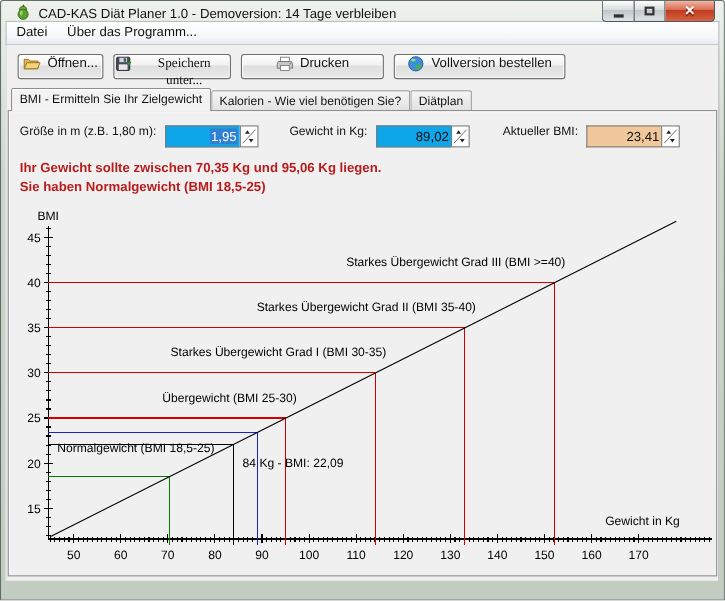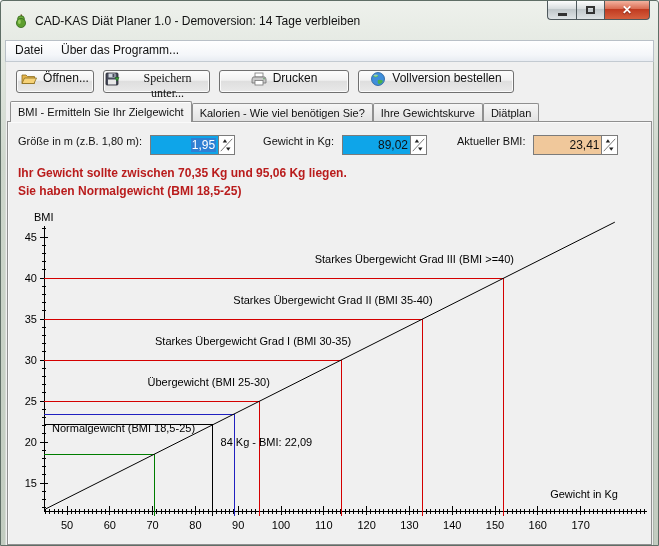--- a/index.html
+++ b/index.html
@@ -6,21 +6,21 @@
   html,body { width:659px; height:546px; font-family:"Liberation Sans", sans-serif; background:#fff; }
   .window {
     position:relative; width:659px; height:546px;
     border:1px solid #5f6e66;
     background:linear-gradient(#eef1ec, #cdd6cb 30%, #c2ccc0);
     padding:0 4px 8px 4px;
     border-radius:3px 3px 0 0;
     overflow:hidden;
   }
   
-  .titlebar { position:relative; height:39px; display:flex; align-items:center; padding-left:8px; }
+  .titlebar { position:relative; height:18px; display:flex; align-items:flex-end; padding-left:8px; }
   .app-icon { width:16px; height:16px; margin-right:6px; flex:0 0 auto; }
   .title-text { font-size:12px; color:#111; white-space:nowrap; }
   .caption-buttons { position:absolute; top:0; right:4px; display:flex; }
   .cap-btn {
     width:29px; height:19px; border:1px solid #4e585c; border-top:none;
     background:linear-gradient(#fdfdfd, #d6dbdd 45%, #bfc6c9 46%, #dfe4e6);
     display:flex; align-items:center; justify-content:center;
     margin-left:0; position:relative;
   }
   .cap-btn.min { border-radius:0 0 0 4px; border-right:none; }
@@ -152,21 +152,20 @@
           <path d="M8 9 q3 -1 5 1 q-1 3 -4 3 q-2 -1 -1 -4 z" fill="#49b04c"></path>
           <ellipse cx="5.7" cy="4.6" rx="2.2" ry="1.1" fill="#ffffff" opacity="0.45"></ellipse>
         </svg>
         <span>Vollversion bestellen</span>
       </button>
     </div>
 
     <div class="tabstrip">
       <div class="tab active">BMI - Ermitteln Sie Ihr Zielgewicht</div>
       <div class="tab">Kalorien - Wie viel benötigen Sie?</div>
-      <div class="tab">Ihre Gewichtskurve</div>
       <div class="tab">Diätplan</div>
     </div>
 
     <div class="tabpage">
 
       <div class="form-row">
         <span class="lab-h">Größe in m (z.B. 1,80 m):</span>
         <span class="fld">
           <span class="edit green">
               <span class="sel">1,95</span>

